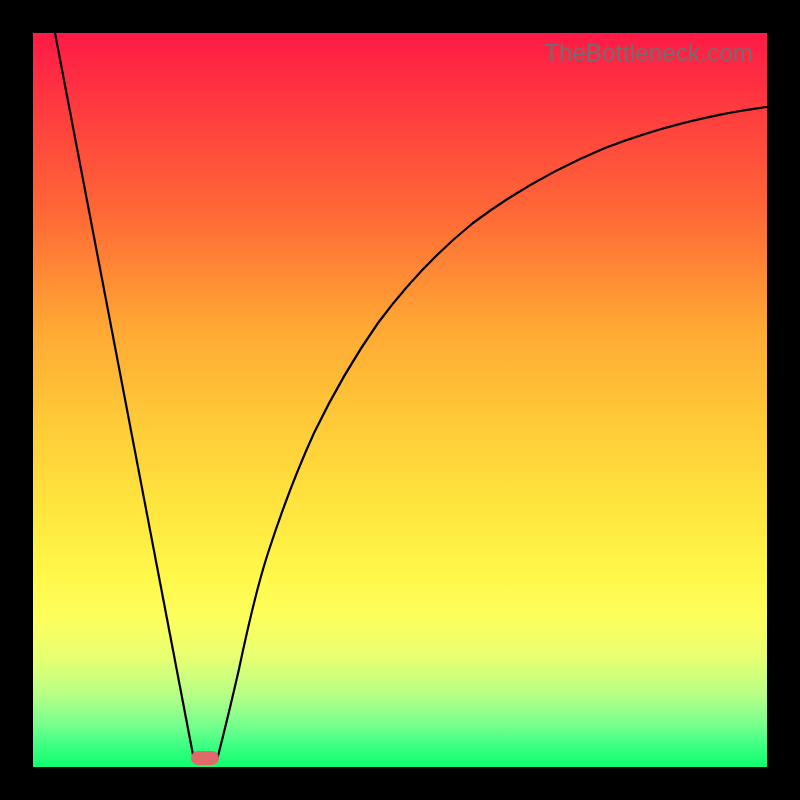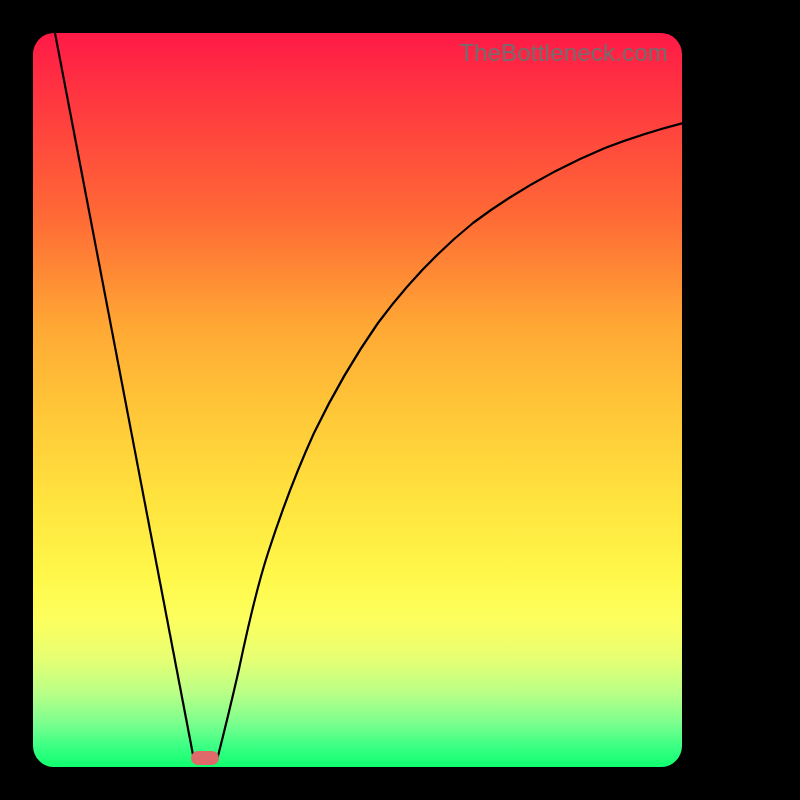--- a/index.html
+++ b/index.html
@@ -13,38 +13,37 @@
   .frame {
     position: relative;
     width: 800px;
     height: 800px;
     background: #000;
   }
   .plot {
     position: absolute;
     left: 33px;
     top: 33px;
-    width: 649px;
+    width: 734px;
     height: 734px;
     background: linear-gradient(to bottom,
       #ff1a47 0%,
       #ff3a3f 10%,
       #ff6a36 25%,
       #ffa834 40%,
       #ffc838 52%,
       #ffe43e 64%,
       #fff84a 74%,
       #fcff5e 80%,
       #e8ff72 85%,
       #b8ff87 90%,
       #7cff8e 94%,
       #3fff84 97%,
       #0fff70 100%
     );
-    border-radius: 21px;
   }
   .watermark {
     position: absolute;
     top: 6px;
     right: 14px;
     color: #6f6f6f;
     font-size: 24px;
     font-weight: 500;
     letter-spacing: 0.2px;
     user-select: none;

